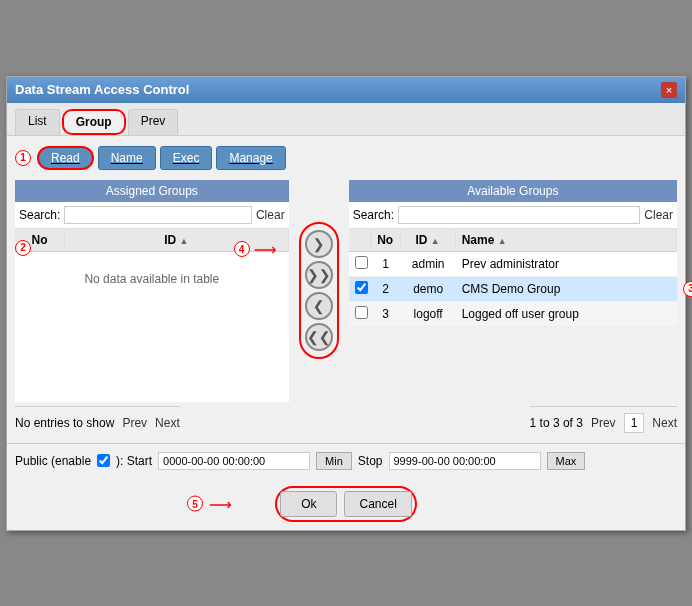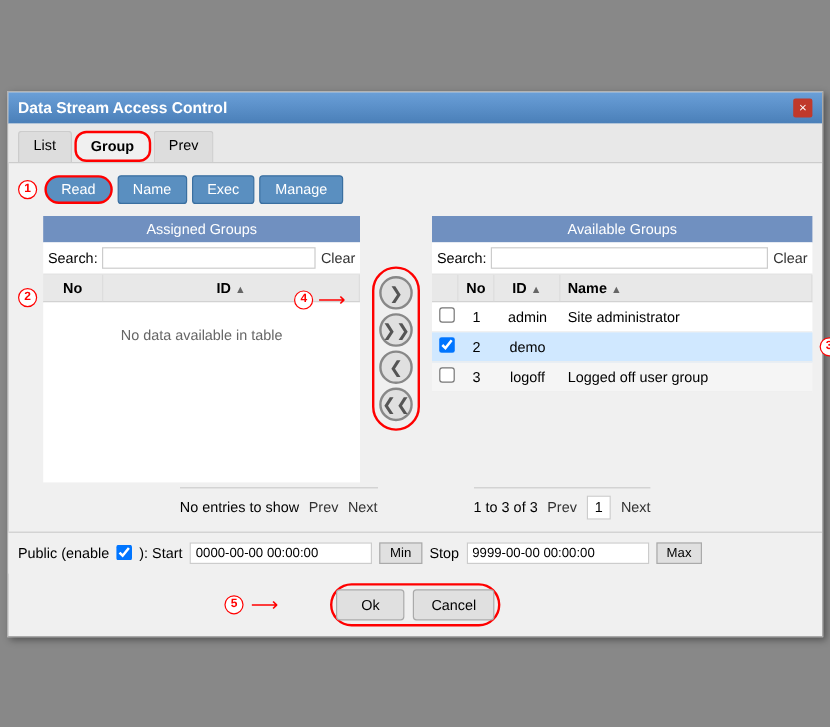--- a/index.html
+++ b/index.html
@@ -65,41 +65,41 @@
       font-weight: bold;
     }
     .tab.circled {
       border: 2px solid red;
       border-radius: 10px;
     }
     .perm-buttons {
       display: flex;
       gap: 4px;
       padding: 6px 8px;
+      text-decoration: underline;
     }
     .perm-btn {
       padding: 3px 12px;
       border: 1px solid #999;
       border-radius: 3px;
       cursor: pointer;
       font-size: 12px;
       background: #e0e0e0;
     }
     .perm-btn.active {
       background: #5a8fc0;
       color: white;
       border-color: #3a6fa0;
     }
     .perm-btn.circled {
       border: 2px solid red;
       border-radius: 12px;
     }
     .panel {
       flex: 1;
-      margin-left: 21px;
     }
     .panel-header {
       background: #7090c0;
       color: white;
       text-align: center;
       padding: 4px;
       font-size: 12px;
     }
     .search-row {
       display: flex;
@@ -204,21 +204,21 @@
       display: flex;
       align-items: center;
       gap: 8px;
       font-size: 12px;
       padding: 6px 0;
       border-top: 1px solid #ccc;
     }
     .footer-row {
       display: flex;
       padding: 4px 8px;
-      justify-content: center;
+      justify-content: space-between;
     }
     .footer-nav-btn {
       background: none;
       border: none;
       cursor: pointer;
       font-size: 12px;
       color: #333;
     }
     .page-num {
       border: 1px solid #ccc;
@@ -370,29 +370,30 @@
         <div class="th checkbox-cell"></div>
         <div class="th" style="width:30px;">No</div>
         <div class="th" style="width:55px;">ID <span class="sort-arrow">▲</span></div>
         <div class="th" style="flex:1; text-align:left;">Name <span class="sort-arrow">▲</span></div>
       </div>
 
       <div class="data-row">
         <div class="td checkbox-cell"><input type="checkbox" style=""></div>
         <div class="td" style="width:30px;">1</div>
         <div class="td" style="width:55px;">admin</div>
-        <div class="td name" style="flex:1;">Site administrator</div>
+        <div class="td name" style="flex:1;">Prev administrator</div>
       </div>
 
       <div class="data-row selected" style="position:relative;">
 
         <div style="position:absolute; right:-22px; top:50%; transform:translateY(-50%); color:red; font-weight:bold; border:1.5px solid red; border-radius:50%; width:16px; height:16px; display:flex; align-items:center; justify-content:center; background:white; font-size:10px; z-index:10;">3</div>
         <div class="td checkbox-cell"><input type="checkbox" checked="" style=""></div>
         <div class="td" style="width:30px;">2</div>
         <div class="td" style="width:55px;">demo</div>
+        <div class="td name" style="flex:1;">CMS Demo Group</div>
       </div>
 
       <div class="data-row alt">
         <div class="td checkbox-cell"><input type="checkbox" style=""></div>
         <div class="td" style="width:30px;">3</div>
         <div class="td" style="width:55px;">logoff</div>
         <div class="td name" style="flex:1;">Logged off user group</div>
       </div>
     </div>
   </div>

